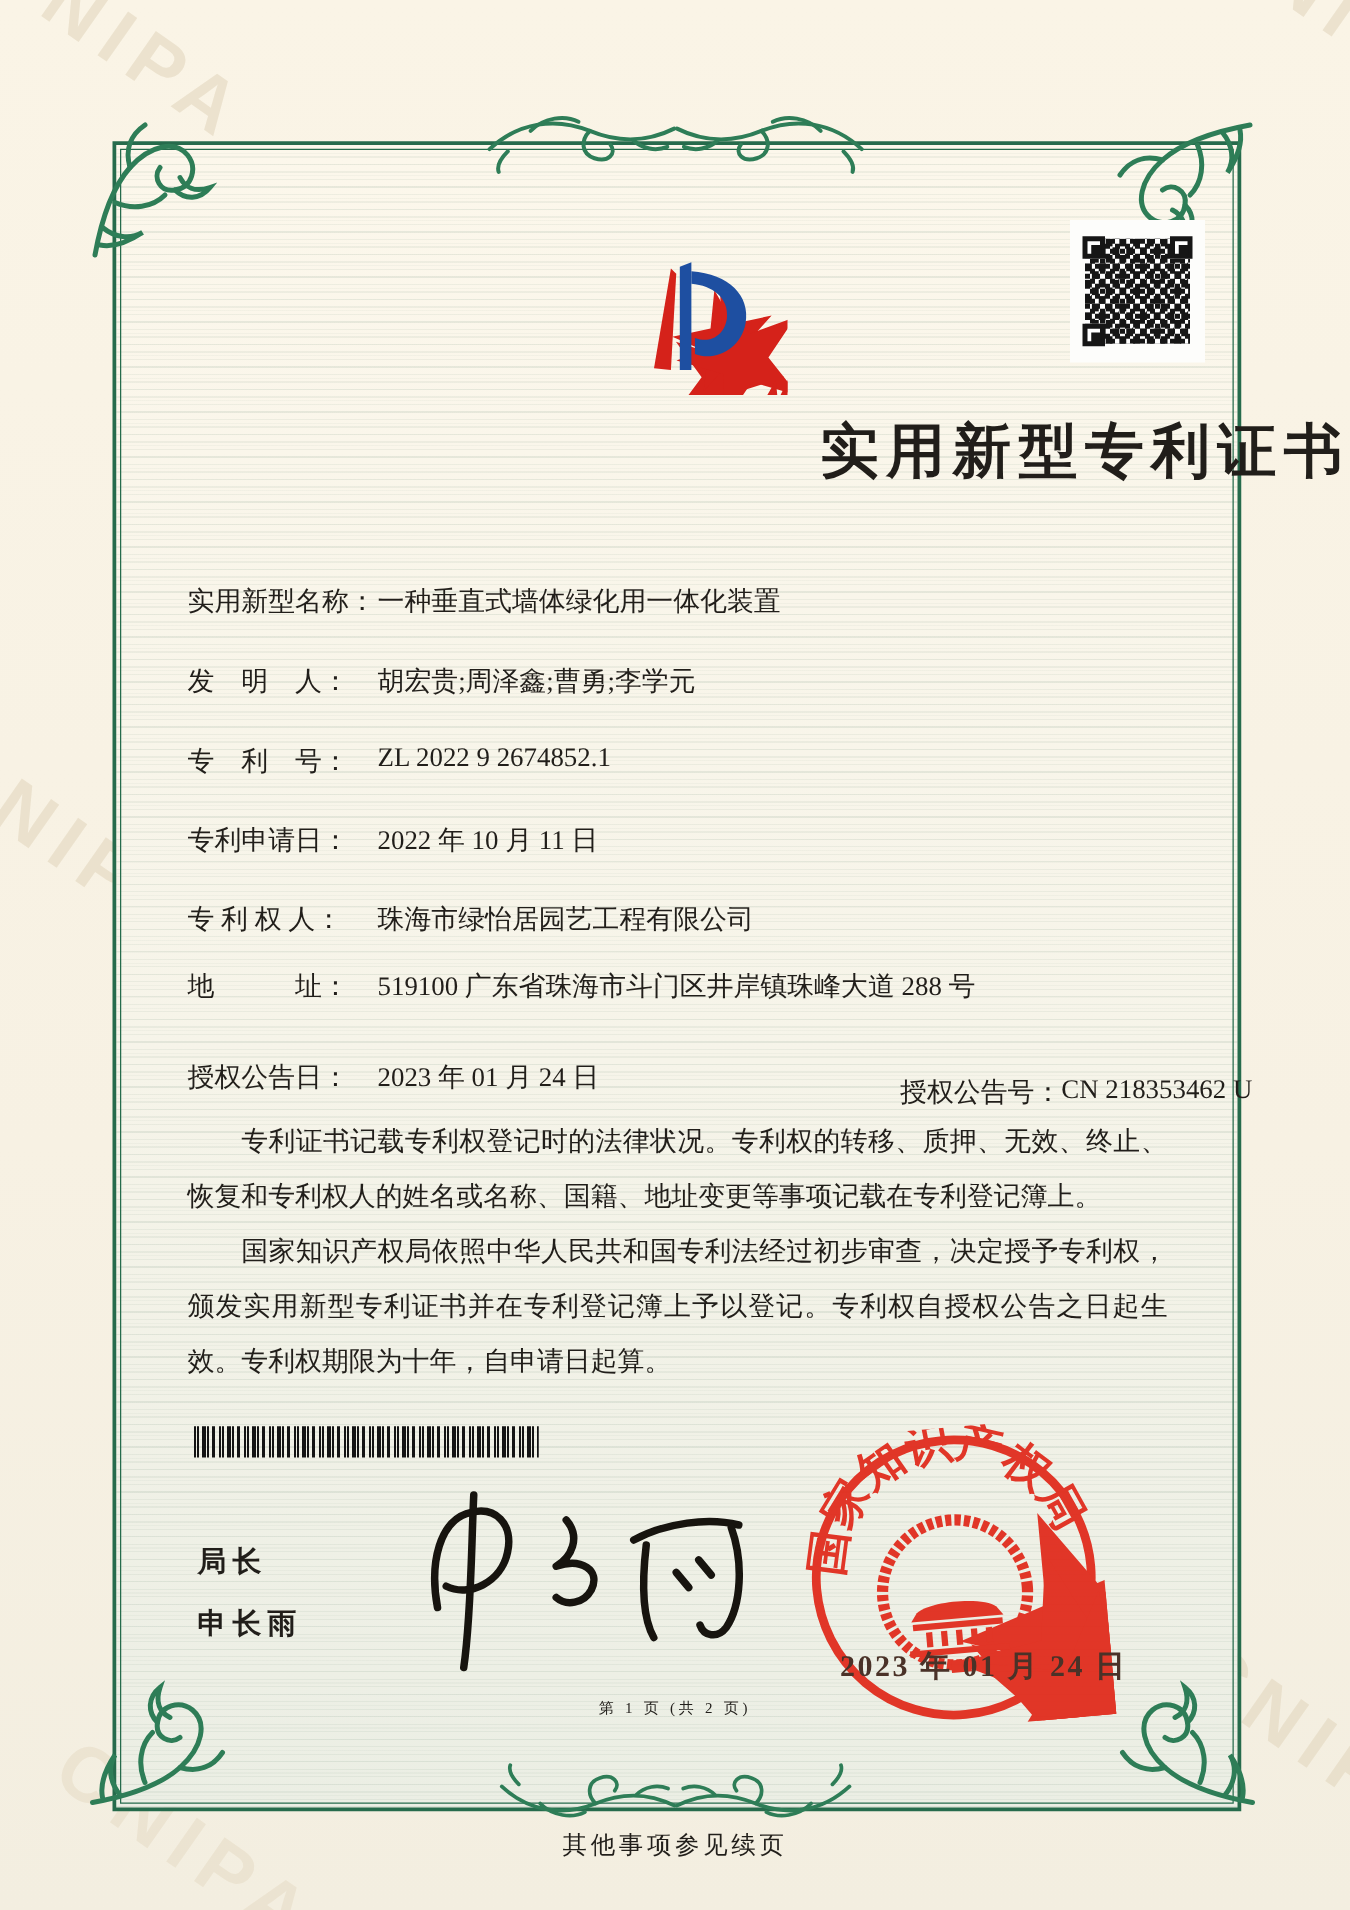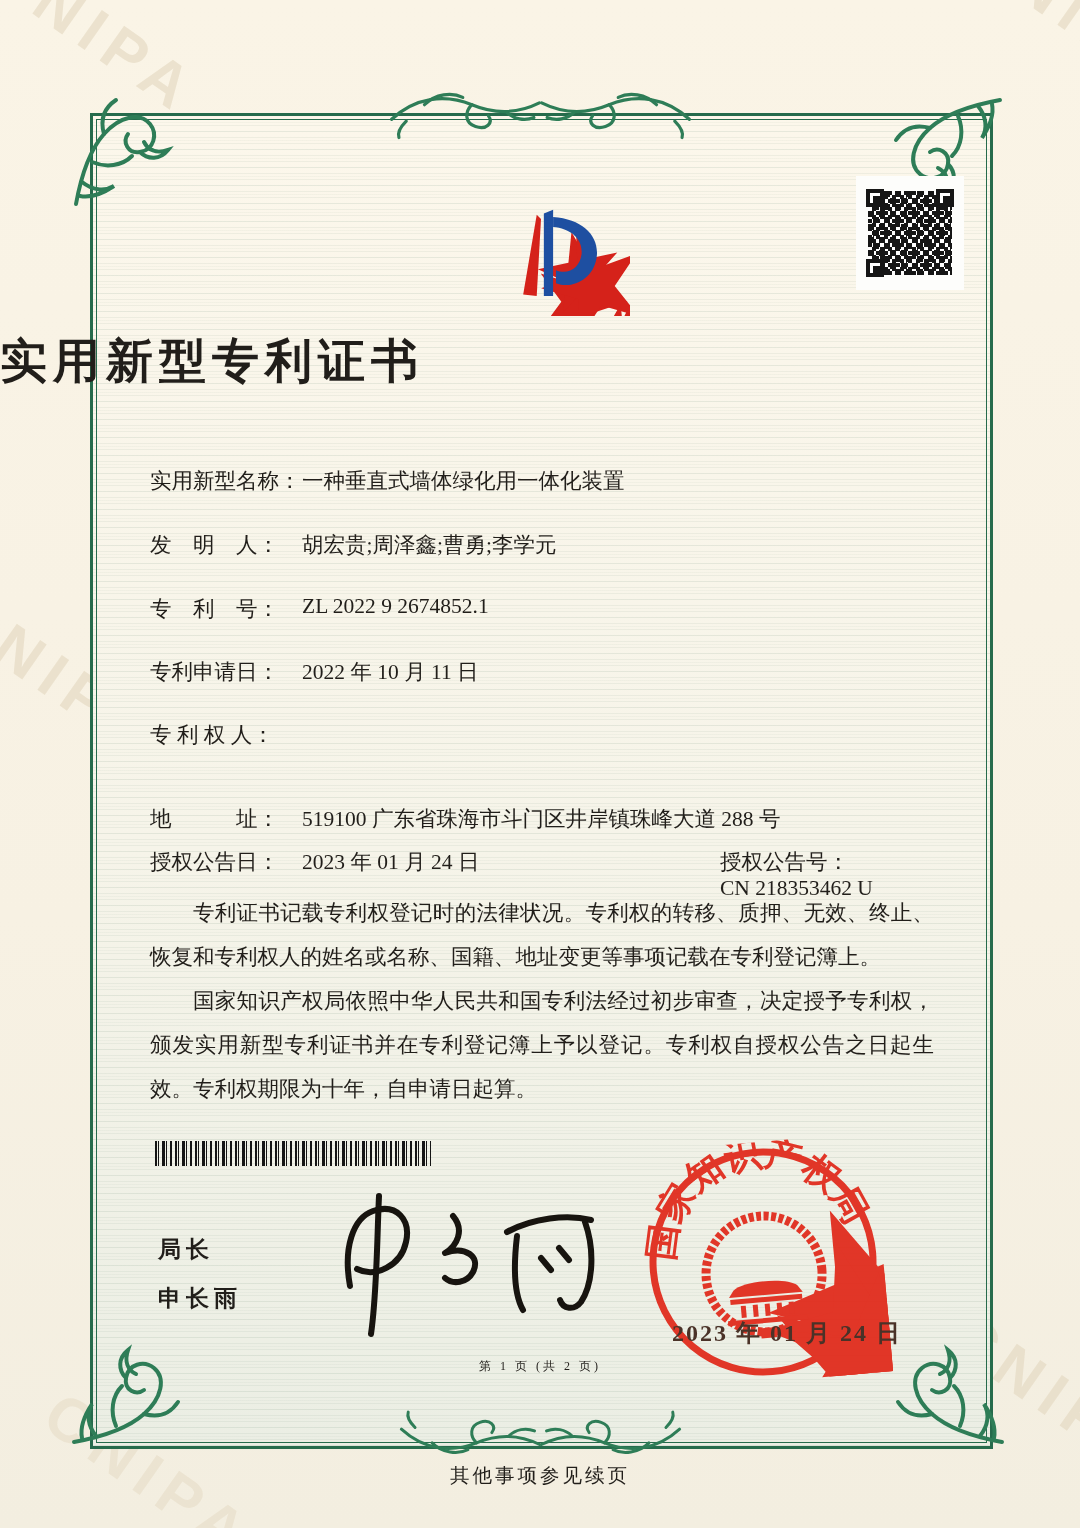--- a/index.html
+++ b/index.html
@@ -25,26 +25,26 @@
   .logo{position:absolute;left:452px;top:182px;width:178px;height:134px;}
   .qr-wrap{position:absolute;left:856px;top:176px;width:108px;height:114px;background:#fdfdfb;}
   .qr{position:absolute;left:12px;top:15px;width:84px;height:84px;background:#fefefe;
       background-image:
         conic-gradient(#161616 25%, rgba(0,0,0,0) 0 50%, #161616 0 75%, rgba(0,0,0,0) 0),
         conic-gradient(#161616 25%, rgba(0,0,0,0) 0 50%, #161616 0 75%, rgba(0,0,0,0) 0);
       background-size:8px 8px,11px 13px;}
   .finder{position:absolute;width:18px;height:18px;border:4px solid #161616;background:#fff;box-sizing:border-box;}
   .finder::after{content:"";position:absolute;left:3px;top:3px;width:8px;height:8px;background:#161616;}
   .f-tl{left:-2px;top:-2px}.f-tr{right:-2px;top:-2px}.f-bl{left:-2px;bottom:-2px}
-  .title{position:absolute;left:0;top:330px;width:100%;text-align:left;
+  .title{position:absolute;left:0;top:330px;width:100%;text-align:right;
          font-size:47px;font-weight:bold;letter-spacing:6px;}
   .frow{position:absolute;left:150px;width:790px;font-size:21.5px;display:flex;}
   .frow .lbl{flex:0 0 152px;white-space:pre;}
   .frow .val{white-space:pre;}
-  .grant2{position:absolute;left:570px;top:0;display:flex;font-size:21.5px;flex-direction:column;}
+  .grant2{position:absolute;left:570px;top:12px;display:flex;font-size:21.5px;}
   .paras{position:absolute;left:150px;top:891px;width:784px;font-size:21.5px;
          line-height:44px;text-align:justify;}
   .paras p{margin:0;text-indent:2em;}
   .barcode{position:absolute;left:155px;top:1141px;width:276px;height:25px;
       background:repeating-linear-gradient(90deg,
         #141414 0 2px, rgba(0,0,0,0) 2px 3px,
         #141414 3px 4px, rgba(0,0,0,0) 4px 7px,
         #141414 7px 10px, rgba(0,0,0,0) 10px 11px,
         #141414 11px 12px, rgba(0,0,0,0) 12px 15px,
         #141414 15px 17px, rgba(0,0,0,0) 17px 20px);}
@@ -167,22 +167,23 @@
     <div class="frow" style="top:594px">
       <span class="lbl">专　利　号：</span>
       <span class="val">ZL 2022 9 2674852.1</span>
     </div>
     <div class="frow" style="top:657px">
       <span class="lbl">专利申请日：</span>
       <span class="val">2022 年 10 月 11 日</span>
     </div>
     <div class="frow" style="top:720px">
       <span class="lbl">专 利 权 人：</span>
-    </div>
-    <div class="frow" style="top:804px">
+      <span class="val">珠海市绿怡居园艺工程有限公司</span>
+    </div>
+    <div class="frow" style="top:774px">
       <span class="lbl">地　　　址：</span>
       <span class="val">519100 广东省珠海市斗门区井岸镇珠峰大道 288 号</span>
     </div>
     <div class="frow" style="top:847px">
       <span class="lbl">授权公告日：</span>
       <span class="val">2023 年 01 月 24 日</span>
       <span class="grant2">
         <span class="lbl" style="flex:0 0 auto">授权公告号：</span>
         <span class="val">CN 218353462 U</span>
       </span>

